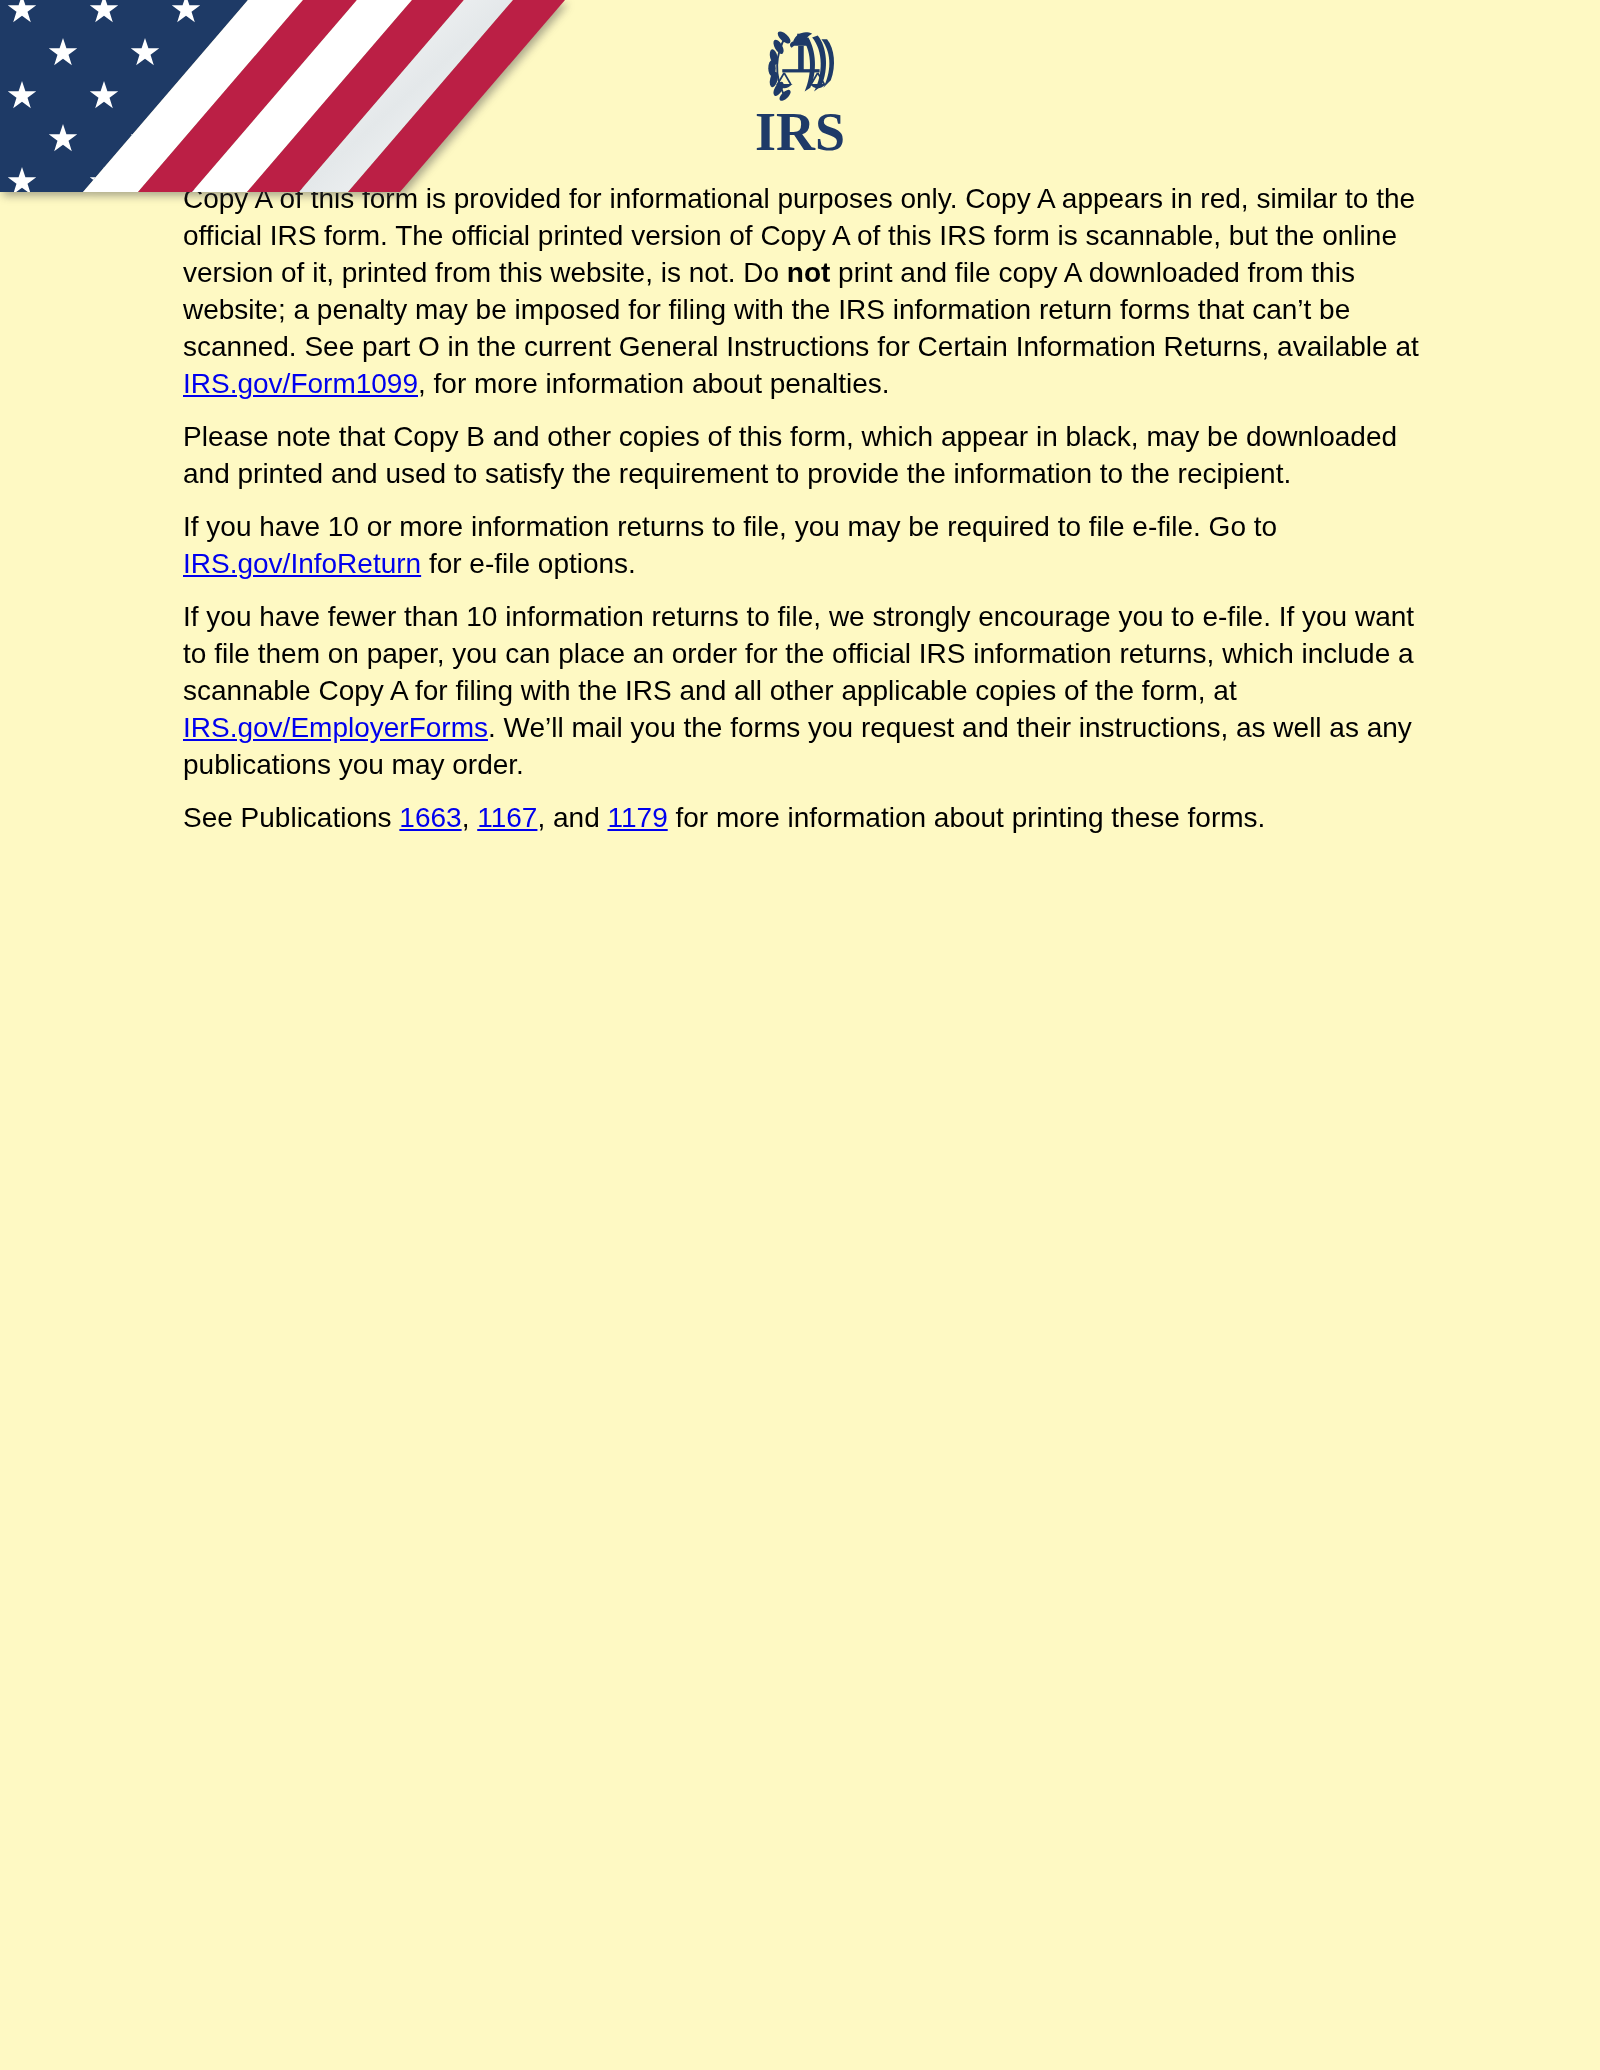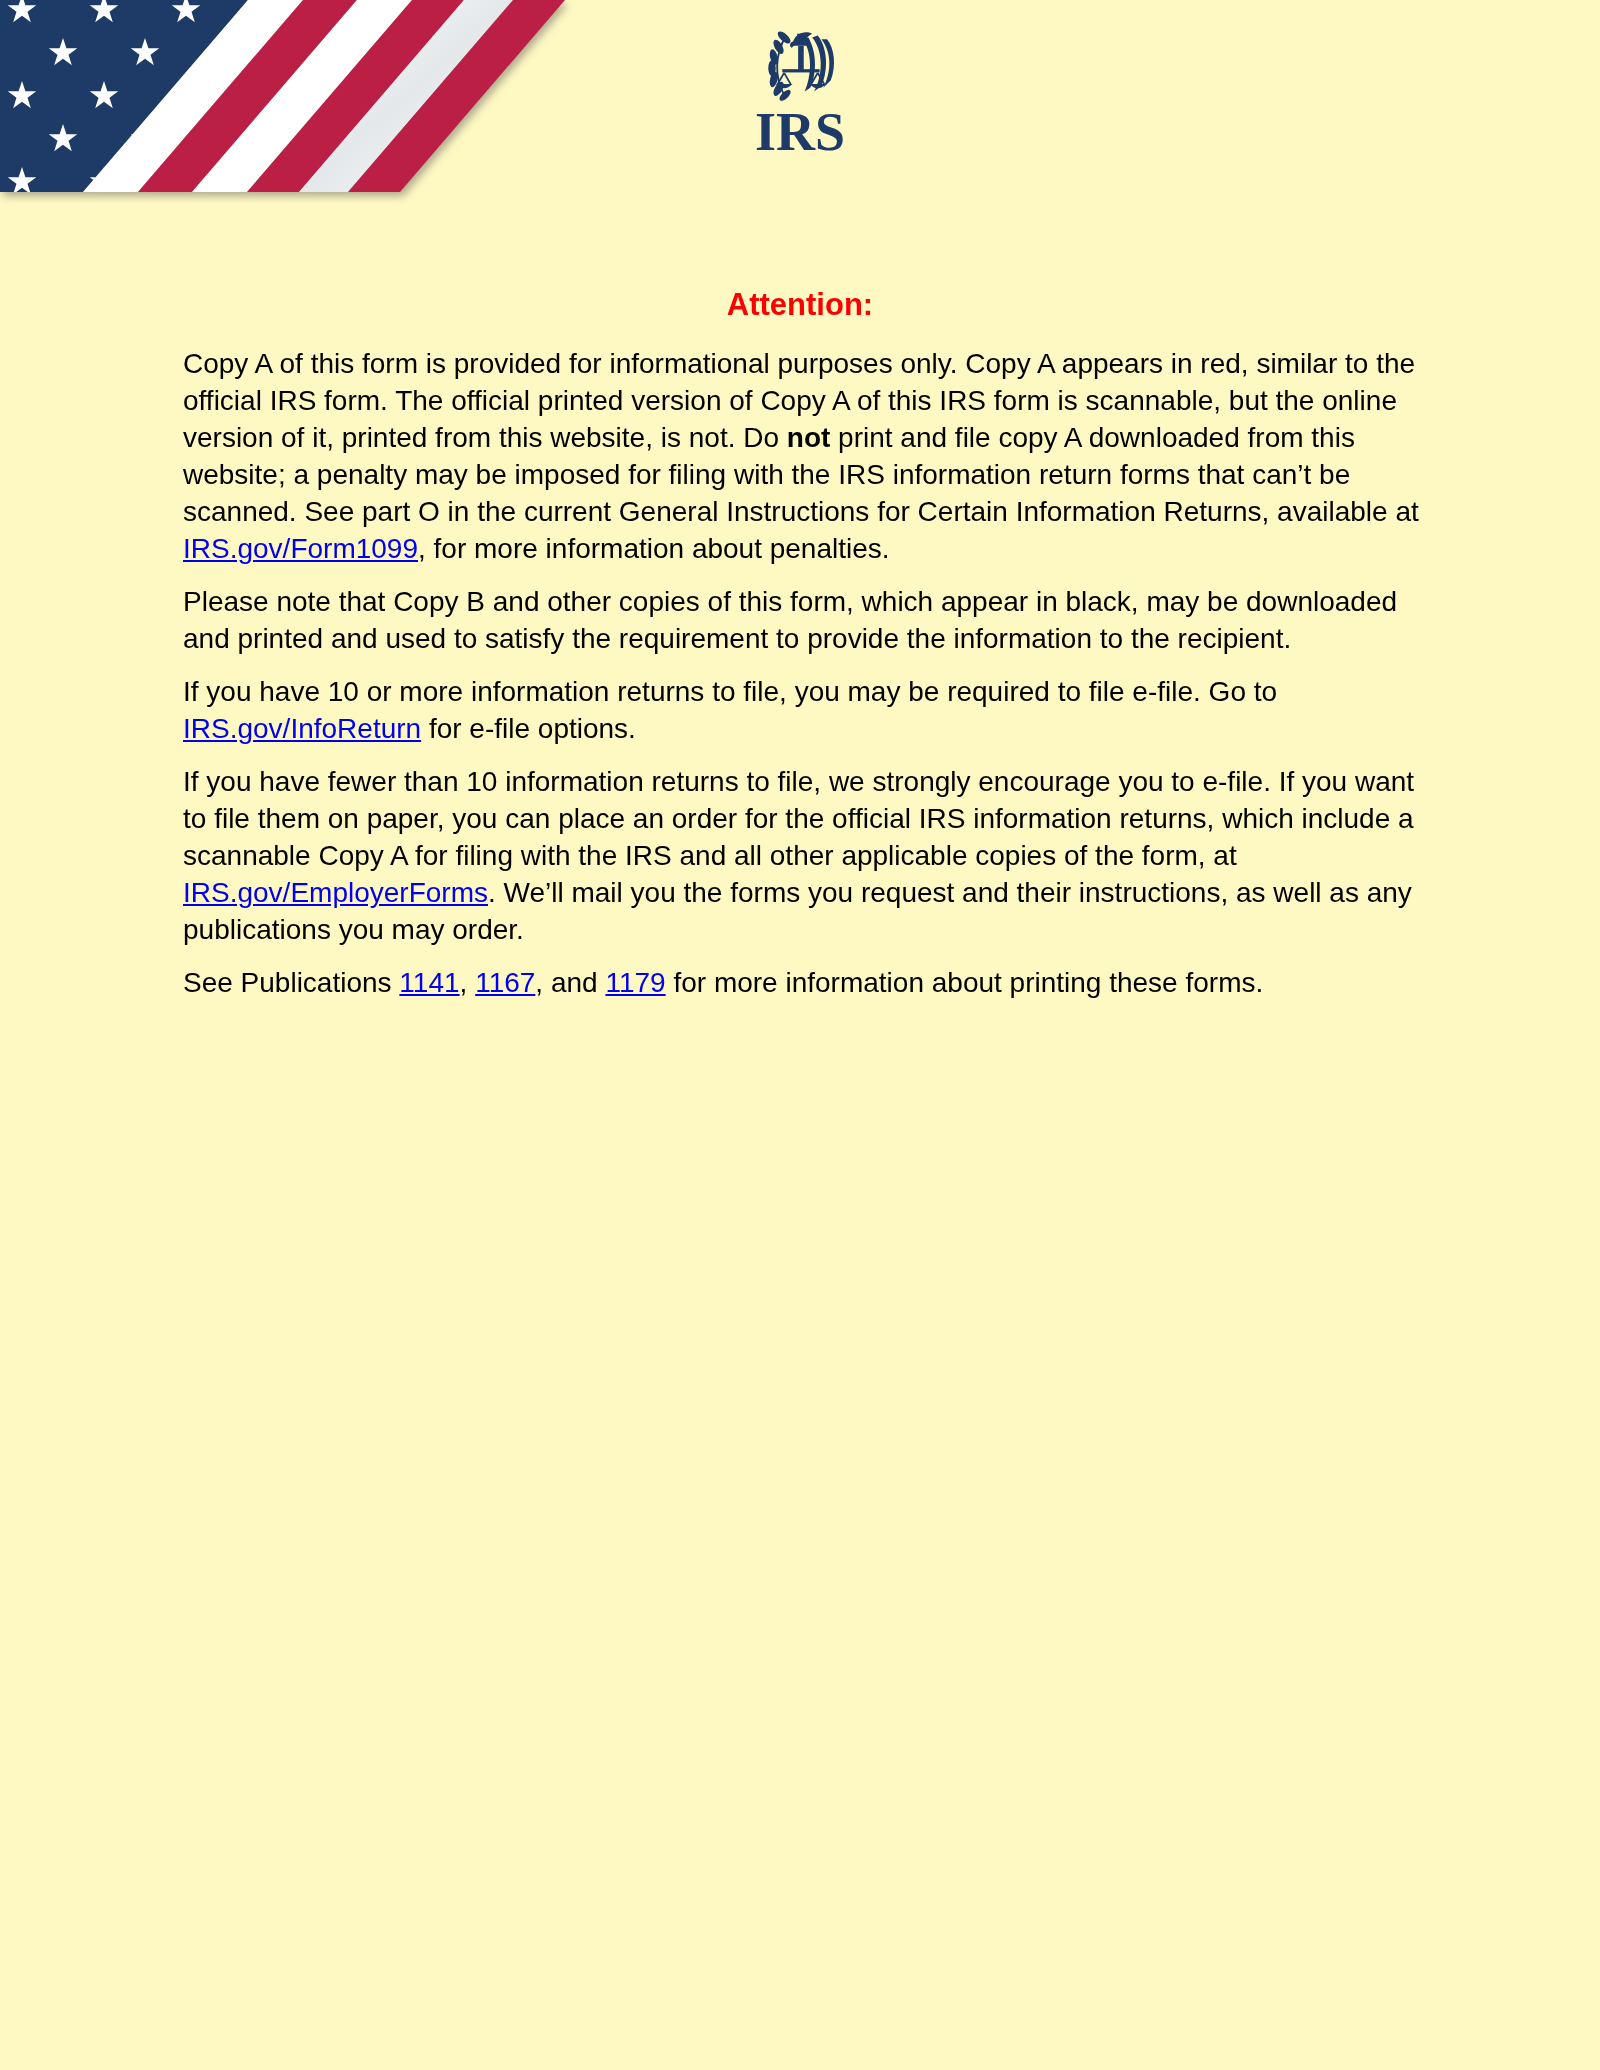--- a/index.html
+++ b/index.html
@@ -109,23 +109,22 @@
         <path d="M64,48 L57,60 M64,48 L71,60"></path>
       </g>
       <g class="navy">
         <path d="M19,60 Q28,69 37,60 Z"></path>
         <path d="M55,60 Q64,69 73,60 Z"></path>
       </g>
     </svg>
     <div class="logo-text">IRS</div>
   </div>
 
-  <h1 class="attention">Attention:</h1>
 
   <div class="body-text" id="paragraphs">
       <p><span>Copy A of this form is provided for informational purposes only. Copy A appears in red, similar to the official IRS form. The official printed version of Copy A of this IRS form is scannable, but the online version of it, printed from this website, is not. Do </span><b>not</b><span> print and file copy A downloaded from this website; a penalty may be imposed for filing with the IRS information return forms that can’t be scanned. See part O in the current General Instructions for Certain Information Returns, available at </span><a class="link">IRS.gov/Form1099</a><span>, for more information about penalties.</span></p>
       <p><span>Please note that Copy B and other copies of this form, which appear in black, may be downloaded and printed and used to satisfy the requirement to provide the information to the recipient.</span></p>
       <p><span>If you have 10 or more information returns to file, you may be required to file e-file. Go to </span><a class="link">IRS.gov/InfoReturn</a><span> for e-file options.</span></p>
       <p><span>If you have fewer than 10 information returns to file, we strongly encourage you to e-file. If you want to file them on paper, you can place an order for the official IRS information returns, which include a scannable Copy A for filing with the IRS and all other applicable copies of the form, at </span><a class="link">IRS.gov/EmployerForms</a><span>. We’ll mail you the forms you request and their instructions, as well as any publications you may order.</span></p>
-      <p><span>See Publications </span><a class="link">1141</a><span>, </span><a class="link">1167</a><span>, and </span><a class="link">1179</a><span> for more information about printing these forms.</span></p>
+      <p><span>See Publications </span><a class="link">1663</a><span>, </span><a class="link">1167</a><span>, and </span><a class="link">1179</a><span> for more information about printing these forms.</span></p>
     </div>
 
 </div>
 
 </body></html>

